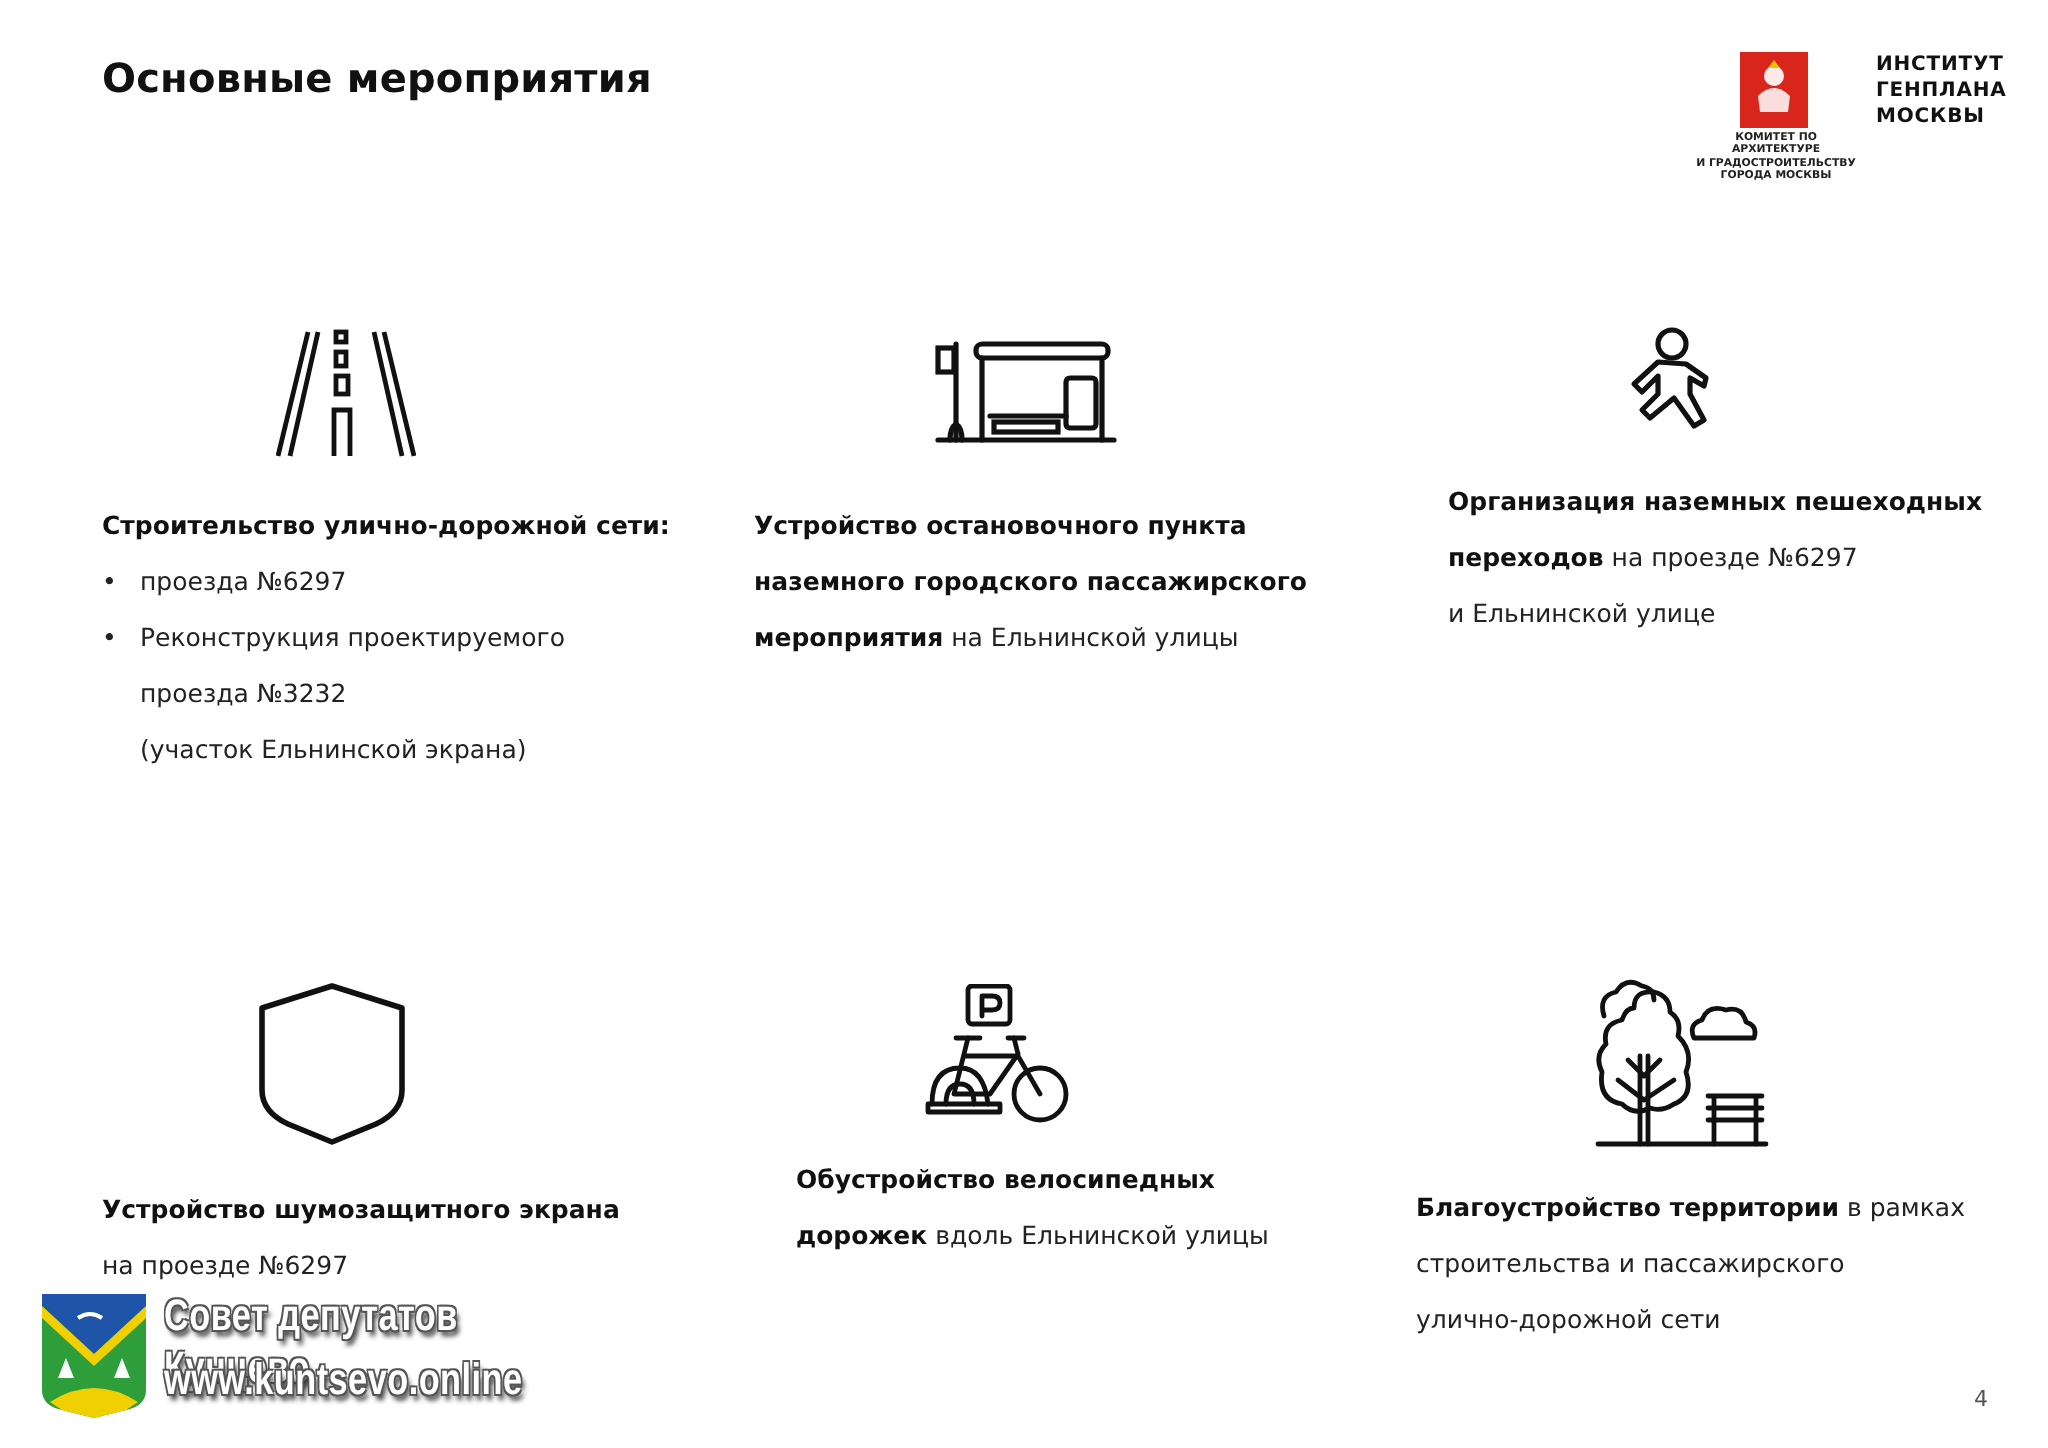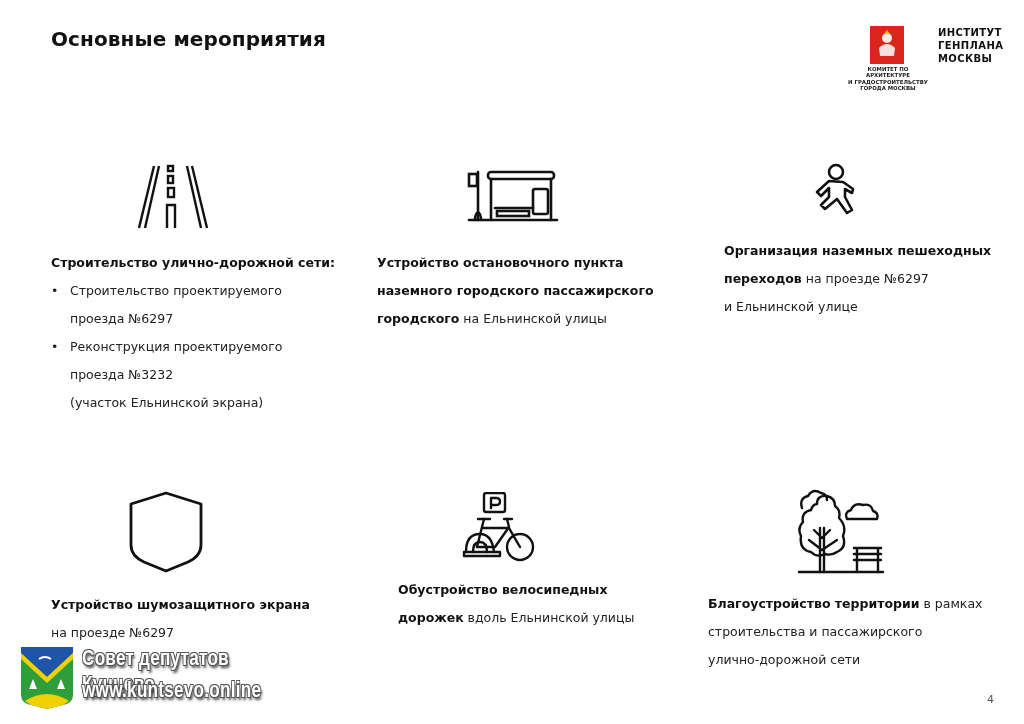--- a/index.html
+++ b/index.html
@@ -83,35 +83,34 @@
   <g stroke="#111" stroke-width="2.6" fill="none" stroke-linejoin="round">
     <circle cx="24" cy="10" r="7"></circle>
     <path d="M17 19 L31 20 L41 27 L40 31 L33 27 L33 35 L40 48 L35 51 L25 37 L19 42 L13 47 L9 43 L17 35 L17 26 L9 34 L5 30 Z"></path>
   </g>
 </svg>
 
 <div class="card-text" style="left:51px;top:249px;width:300px">
   <div><b>Строительство улично-дорожной сети:</b></div>
   <ul class="bullet-list">
     <li>
-      <div>Строительство проектируемого</div>
       <div>проезда №6297</div>
     </li>
     <li>
       <div>Реконструкция проектируемого</div>
       <div>проезда №3232</div>
       <div>(участок Ельнинской экрана)</div>
     </li>
   </ul>
 </div>
 
 <div class="card-text" style="left:377px;top:249px;width:300px">
   <div><b>Устройство остановочного пункта</b></div>
   <div><b>наземного городского пассажирского</b></div>
-  <div><b>городского</b><span> на Ельнинской улицы</span></div>
+  <div><b>мероприятия</b><span> на Ельнинской улицы</span></div>
 </div>
 
 <div class="card-text" style="left:724px;top:237px;width:290px">
   <div><b>Организация наземных пешеходных</b></div>
   <div><b>переходов</b><span> на проезде №6297</span></div>
   <div>и Ельнинской улице</div>
 </div>
 
 <svg class="icon" style="left:128px;top:490px" width="76" height="84" viewBox="0 0 76 84">
   <path d="M38 3 L73 14 V55 Q73 66 60 72 L38 81 L16 72 Q3 66 3 55 V14 Z" stroke="#111" stroke-width="2.8" fill="none" stroke-linejoin="round"></path>

